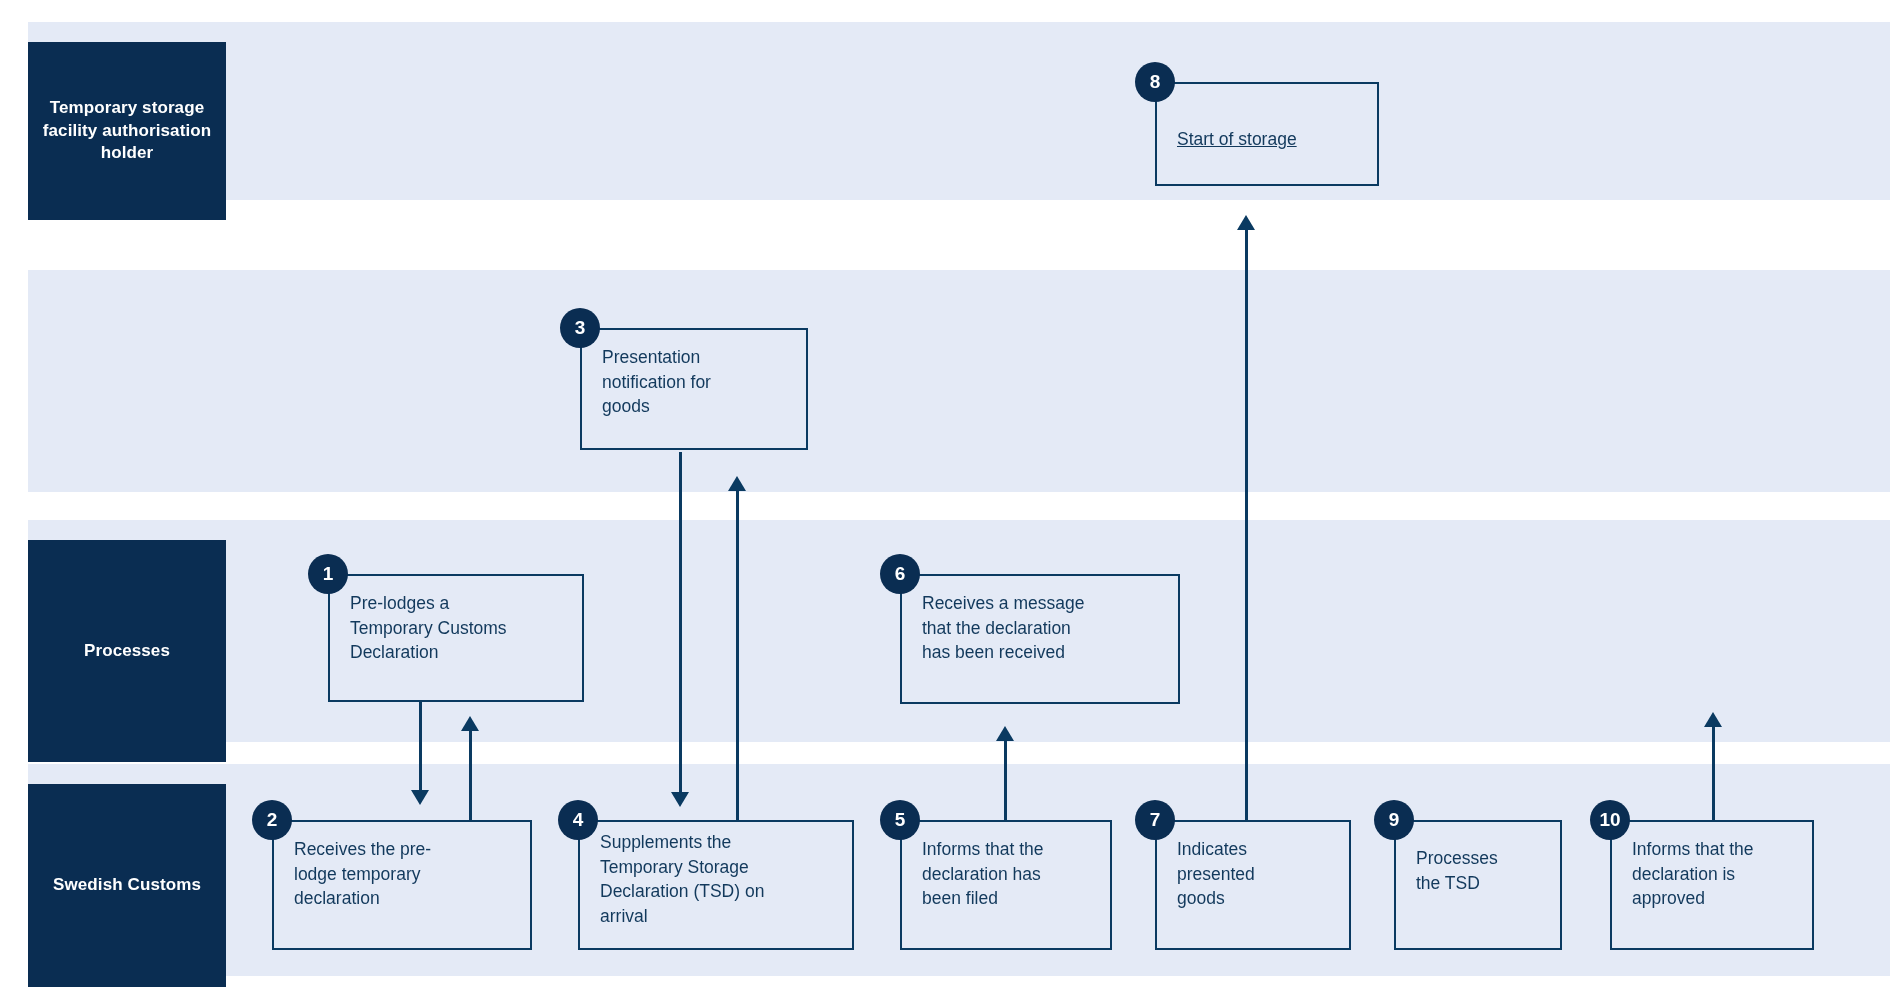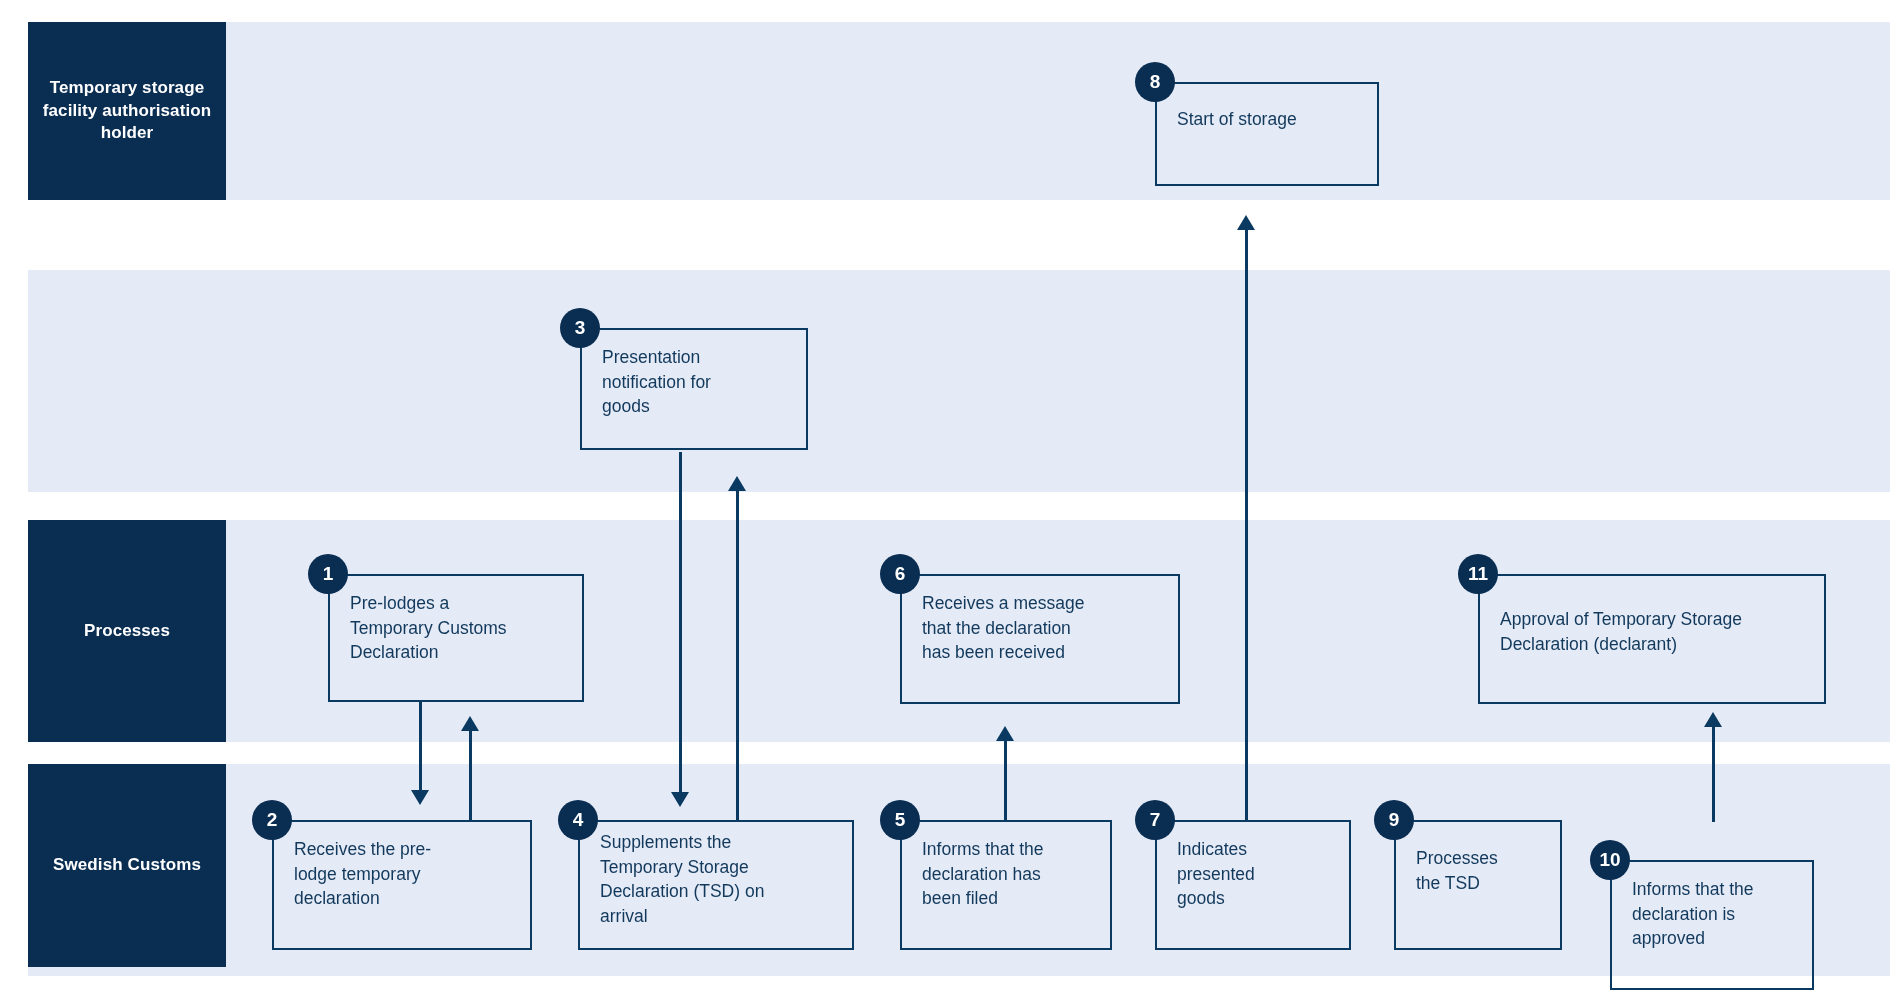--- a/index.html
+++ b/index.html
@@ -7,21 +7,21 @@
   body{
     font-family:"Liberation Sans","DejaVu Sans",sans-serif;
     width:1890px;height:998px;position:relative;overflow:hidden;
   }
   #stage{position:absolute;left:0;top:0;width:1890px;height:998px;background:#ffffff;}
   .lane-band{position:absolute;background:#e4eaf6;}
   .lane-header{
     position:absolute;left:28px;background:#0a2d52;color:#ffffff;
     display:flex;align-items:center;justify-content:center;text-align:center;
     font-weight:bold;font-size:17px;line-height:1.35;letter-spacing:.1px;
-    padding:0 10px;box-sizing:border-box;
+    padding:0 10px;box-sizing:border-box;margin-top:20px;
   }
 
   
   .node{position:absolute;box-sizing:border-box;}
   .node-box{
     position:absolute;left:0;top:0;width:100%;height:100%;
     border:2px solid #0a3a61;background:transparent;box-sizing:border-box;
   }
   .node-label{
     position:absolute;left:22px;right:12px;top:17px;
@@ -86,21 +86,21 @@
 
   <div class="conn conn-v" style="left:1245px;top:230px;height:592px;"></div>
   <div class="arrow-head arrow-up" style="left:1237px;top:215px;"></div>
 
   <div class="conn conn-v" style="left:1712px;top:726px;height:96px;"></div>
   <div class="arrow-head arrow-up" style="left:1704px;top:712px;"></div>
 
   <div class="node" style="left:1155px;top:82px;width:224px;height:104px;">
     <div class="node-box"></div>
     <div class="node-badge">8</div>
-    <div class="node-label" style="top:25px;">Start of storage</div>
+    <div class="node-label" style="top:45px;text-decoration:underline;">Start of storage</div>
   </div>
 
   <div class="node" style="left:580px;top:328px;width:228px;height:122px;">
     <div class="node-box"></div>
     <div class="node-badge">3</div>
     <div class="node-label">Presentation
 notification for
 goods</div>
   </div>
 
@@ -113,26 +113,20 @@
   </div>
 
   <div class="node" style="left:900px;top:574px;width:280px;height:130px;">
     <div class="node-box"></div>
     <div class="node-badge">6</div>
     <div class="node-label">Receives a message
 that the declaration
 has been received</div>
   </div>
 
-  <div class="node" style="left:1478px;top:574px;width:348px;height:130px;">
-    <div class="node-box"></div>
-    <div class="node-badge">11</div>
-    <div class="node-label" style="top:33px;">Approval of Temporary Storage
-Declaration (declarant)</div>
-  </div>
 
   <div class="node" style="left:272px;top:820px;width:260px;height:130px;">
     <div class="node-box"></div>
     <div class="node-badge">2</div>
     <div class="node-label">Receives the pre-
 lodge temporary
 declaration</div>
   </div>
 
   <div class="node" style="left:578px;top:820px;width:276px;height:130px;">
@@ -160,21 +154,21 @@
 goods</div>
   </div>
 
   <div class="node" style="left:1394px;top:820px;width:168px;height:130px;">
     <div class="node-box"></div>
     <div class="node-badge">9</div>
     <div class="node-label" style="top:26px;">Processes
 the TSD</div>
   </div>
 
-  <div class="node" style="left:1610px;top:820px;width:204px;height:130px;margin-top:40px;">
+  <div class="node" style="left:1610px;top:820px;width:204px;height:130px;">
     <div class="node-box"></div>
     <div class="node-badge">10</div>
     <div class="node-label">Informs that the
 declaration is
 approved</div>
   </div>
 
 </div>
 
 </body></html>

